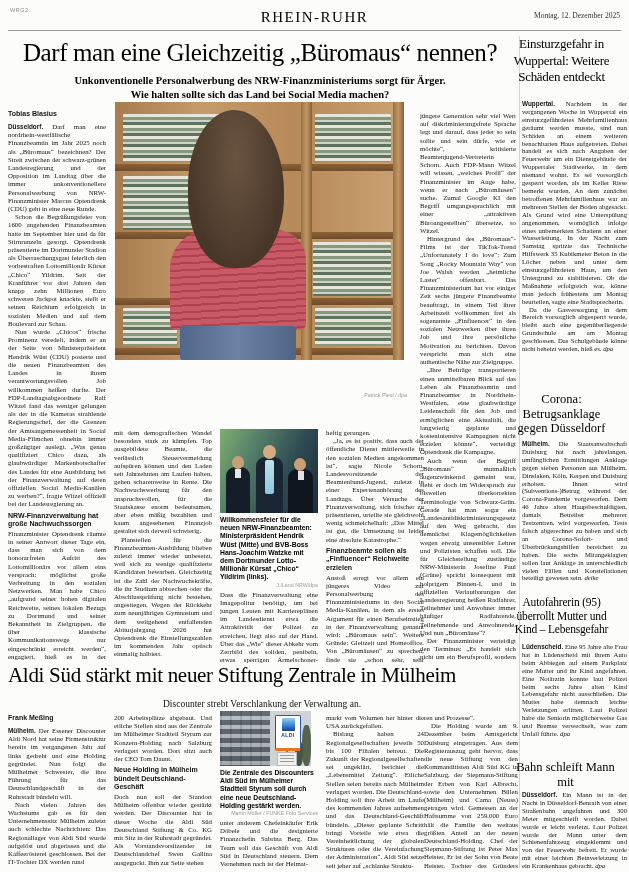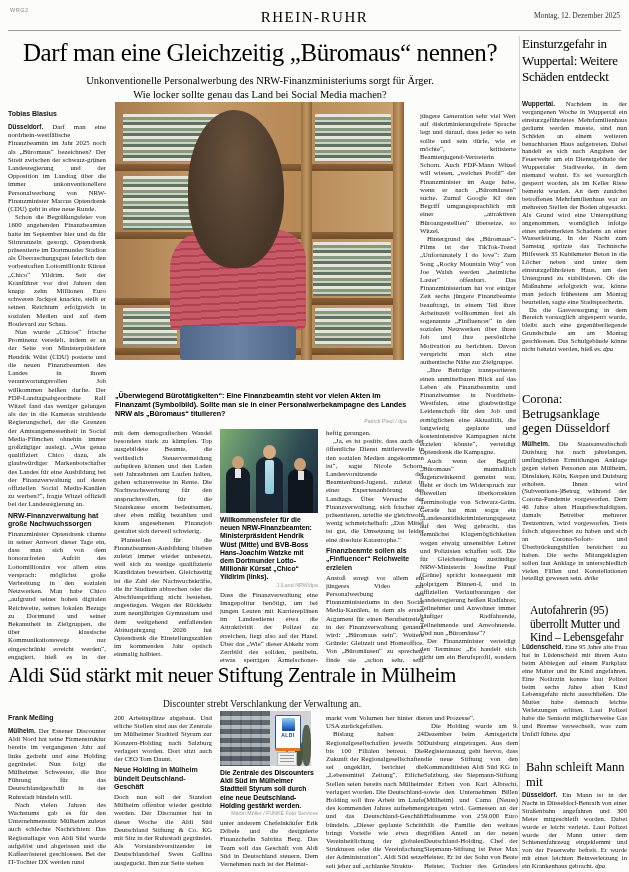--- a/index.html
+++ b/index.html
@@ -8,24 +8,24 @@
     font-family:"Liberation Serif", serif;color:#141414;overflow:hidden;
   }
   
   .edition{position:absolute;left:10px;top:7px;font:5.5px "Liberation Sans",sans-serif;color:#8a8a8a;letter-spacing:.5px;}
   .section{position:absolute;left:0;top:9px;width:629px;text-align:center;font-size:15px;letter-spacing:1.5px;color:#000;}
   .pagedate{position:absolute;right:9px;top:11px;font-size:7.5px;color:#333;}
   .hrule{position:absolute;left:8px;right:8px;top:30px;height:1px;background:#9a9a9a;}
   .vrule{position:absolute;left:519px;top:36px;height:832px;width:1px;background:#d6d6d6;}
   
   .mainhead{position:absolute;left:4px;top:38px;width:512px;text-align:center;font-size:25px;line-height:29px;letter-spacing:-.4px;color:#000;}
-  .mainsub{position:absolute;left:4px;top:74px;width:512px;text-align:center;font-weight:normal;font-size:10.5px;line-height:13.5px;color:#000;}
+  .mainsub{position:absolute;left:4px;top:74px;width:512px;text-align:center;font-weight:bold;font-size:10.5px;line-height:13.5px;color:#000;}
   .aldihead{position:absolute;left:8px;top:663px;width:508px;font-size:21px;letter-spacing:-.3px;color:#000;}
   .aldisub{position:absolute;left:8px;top:699px;width:508px;text-align:center;font-size:9.5px;color:#111;}
-  .newshead{position:absolute;left:522px;width:105px;color:#000;}
+  .newshead{position:absolute;left:509px;width:105px;text-align:center;color:#000;}
   
   .col{position:absolute;width:98px;overflow:hidden;}
   .para{margin:0;font-size:6.8px;line-height:8.2px;text-align:justify;hyphens:auto;-webkit-hyphens:auto;}
   .ind{text-indent:7px;}
   .city{font-family:"Liberation Sans",sans-serif;font-size:6.4px;}
   .agency{font-style:italic;}
   .byline{font:bold 7px "Liberation Sans",sans-serif;margin-bottom:6px;}
   .colsub{margin:3px 0 1px;font:bold 7px/8.6px "Liberation Sans",sans-serif;text-align:left;}
   .caption{font:bold 7.2px/8.8px "Liberation Sans",sans-serif;color:#000;}
   .credit{font:5.3px "Liberation Sans",sans-serif;color:#9a9a9a;text-align:right;}
@@ -59,21 +59,21 @@
 
 <div class="edition">WRG2</div>
 <div class="section">RHEIN-RUHR</div>
 <div class="pagedate">Montag, 12. Dezember 2025</div>
 <div class="hrule"></div>
 <div class="vrule"></div>
 
 <h1 class="mainhead" style="margin:0;font-weight:400;">Darf man eine Gleichzeitig „Büromaus“ nennen?</h1>
 <div class="mainsub">
   <div>Unkonventionelle Personalwerbung des NRW-Finanzministeriums sorgt für Ärger.</div>
-  <div>Wie locker sollte genau das Land bei Social Media machen?</div>
+  <div>Wie halten sollte sich das Land bei Social Media machen?</div>
 </div>
 
 <div class="col" style="left:8px;top:110px;height:550px;">
   <div class="byline">Tobias Blasius</div>
   <p class="para"><b class="city">Düsseldorf.</b> <span>Darf man eine nordrhein-westfälische Finanzbeamtin im Jahr 2025 noch als „Büromaus“ bezeichnen? Der Streit zwischen der schwarz-grünen Landesregierung und der Opposition im Landtag über die immer unkonventionellere Personalwerbung von NRW-Finanzminister Marcus Optendrenk (CDU) geht in eine neue Runde.</span></p>
   <p class="para ind">Schon die Begrüßungsfeier von 1600 angehenden Finanzbeamten hatte im September hier und da für Stirnrunzeln gesorgt. Optendrenk präsentierte im Dortmunder Stadion als Überraschungsgast feierlich den vorbestraften Lottomillionär Kürsat „Chico“ Yildrim. Seit der Kranführer vor drei Jahren den knapp zehn Millionen Euro schweren Jackpot knackte, stellt er seinen Reichtum erfolgreich in sozialen Medien und auf dem Boulevard zur Schau.</p>
   <p class="para ind">Nun wurde „Chicos“ frische Prominenz veredelt, indem er an der Seite von Ministerpräsident Hendrik Wüst (CDU) posierte und die neuen Finanzbeamten des Landes in ihrem verantwortungsvollen Job willkommen heißen durfte. Der FDP-Landtagsabgeordnete Ralf Witzel fand das weniger gelungen als der in die Kameras strahlende Regierungschef, der die Grenzen der Amtsangemessenheit in Social Media-Filmchen ohnehin immer großzügiger auslegt. „Was genau qualifiziert Chico dazu, als glaubwürdiger Markenbotschafter des Landes für eine Ausbildung bei der Finanzverwaltung auf deren offiziellen Social Media-Kanälen zu werben?“, fragte Witzel offiziell bei der Landesregierung an.</p>
   <p class="colsub">NRW-Finanzverwaltung hat große Nachwuchssorgen</p>
   <p class="para">Finanzminister Optendrenk räumte in seiner Antwort dieser Tage ein, dass man sich von dem honorarfreien Aufritt des Lottomillionärs vor allem eins versprach: möglichst große Verbreitung in den sozialen Netzwerken. Man habe Chico „aufgrund seiner hohen digitalen Reichweite, seines lokalen Bezugs zu Dortmund und seiner Bekanntheit in Zielgruppen, die über klassische Kommunikationswege nur eingeschränkt erreicht werden“, engagiert, hieß es in der entsprechenden Drucksache.</p>
 
@@ -90,21 +90,20 @@
   <div class="files" style="left:8px;top:74px;width:105px;height:54px;"></div>
   <div class="files" style="left:200px;top:12px;width:76px;height:48px;"></div>
   <div class="files" style="left:198px;top:140px;width:78px;height:54px;"></div>
   <div class="files" style="left:200px;top:206px;width:76px;height:38px;"></div>
   <div class="files" style="left:8px;top:206px;width:54px;height:38px;"></div>
   <div class="shirt"></div>
   <div class="hair"></div>
   <div class="jeans"></div>
 </div>
 <div class="capblock">
-  <div class="caption">„Überwiegend Bürotätigkeiten“: Eine Finanzbeamtin steht vor vielen Akten im Finanzamt (Symbolbild). Sollte man sie in einer Personalwerbekampagne des Landes NRW als „Büromaus“ titulieren?</div>
   <div class="credit">Patrick Pleul / dpa</div>
 </div>
 
 <div class="col" style="left:114px;top:429px;height:234px;">
   <p class="para">mit dem demografischen Wandel besonders stark zu kämpfen. Top ausgebildete Beamte, die verlässlich Steuervermeidung aufspüren können und den Laden seit Jahrzehnten am Laufen halten, gehen scharenweise in Rente. Die Nachwuchswerbung für den anspruchsvollen, für die Staatskasse enorm bedeutsamen, aber eben mäßig bezahlten und kaum angesehenen Finanzjob gestaltet sich derweil schwierig.</p>
   <p class="para ind">Planstellen für die Finanzbeamten-Ausbildung blieben zuletzt immer wieder unbesetzt, weil sich zu wenige qualifizierte Kandidaten bewarben. Gleichzeitig ist die Zahl der Nachwuchskräfte, die ihr Studium abbrechen oder die Abschlussprüfung nicht bestehen, angestiegen. Wegen der Rückkehr zum neunjährigen Gymnasium und dem weitgehend entfallenden Abiturjahrgang 2026 hat Optendrenk die Einstellungszahlen im kommenden Jahr optisch einmalig halbiert.</p>
 </div>
 
 <div class="col" style="left:220px;top:429px;height:234px;">
   <div class="photo2">
@@ -191,21 +190,21 @@
 <div class="col" style="left:522px;top:100px;width:105px;height:290px;">
   <p class="para" style="font-size:6.7px;line-height:7.9px;"><b class="city">Wuppertal.</b> <span>Nachdem in der vergangenen Woche in Wuppertal ein einsturzgefährdetes Mehrfamilienhaus geräumt werden musste, sind nun Schäden an einem weiteren benachbarten Haus aufgetreten. Dabei handelt es sich nach Angaben der Feuerwehr um ein Dienstgebäude der Wuppertaler Stadtwerke, in dem niemand wohnt. Es sei vorsorglich gesperrt worden, als im Keller Risse bemerkt wurden. An dem zunächst betroffenen Mehrfamilienhaus war an mehreren Stellen der Boden abgesackt. Als Grund wird eine Unterspülung angenommen, womöglich infolge eines unbemerkten Schadens an einer Wasserleitung. In der Nacht zum Samstag spritzte das Technische Hilfswerk 35 Kubikmeter Beton in die Löcher neben und unter dem einsturzgefährdeten Haus, um den Untergrund zu stabilisieren. Ob die Maßnahme erfolgreich war, könne man jedoch frühestens am Montag beurteilen, sagte eine Stadtsprecherin.</span></p>
   <p class="para ind" style="font-size:6.7px;line-height:7.9px;"><span>Da die Gasversorgung in dem Bereich vorsorglich abgesperrt wurde, bleibt auch eine gegenüberliegende Grundschule am am Montag geschlossen. Das Schulgebäude könne nicht beheizt werden, hieß es.</span> <i class="agency">dpa</i></p>
 </div>
 
 <h3 class="newshead" style="top:392px;font-size:12.5px;line-height:14.5px;font-weight:400;margin:0;">Corona: Betrugsanklage gegen Düsseldorf</h3>
 <div class="col" style="left:522px;top:440px;width:105px;height:150px;">
   <p class="para" style="font-size:6.7px;line-height:7.9px;"><b class="city">Mülheim.</b> <span>Die Staatsanwaltschaft Duisburg hat nach jahrelangen, umfänglichen Ermittlungen Anklage gegen sieben Personen aus Mülheim, Dinslaken, Köln, Kerpen und Duisburg erhoben. Ihnen wird (Subventions-)Betrug während der Corona-Pandemie vorgeworfen. Dem 46 Jahre alten Hauptbeschuldigten, damals Betreiber mehrerer Testzentren, wird vorgeworfen, Tests falsch abgerechnet zu haben und sich an Corona-Sofort- und Überbrückungshilfen bereichert zu haben. Die sechs Mitangeklagten sollen laut Anklage in unterschiedlich vielen Fällen und Konstellationen beteiligt gewesen sein.</span> <i class="agency">deike</i></p>
 </div>
 
-<h3 class="newshead" style="top:596px;font-size:11.5px;line-height:13.5px;font-weight:400;margin:8px;letter-spacing:-.2px;">Autofahrerin (95) überrollt Mutter und Kind – Lebensgefahr</h3>
+<h3 class="newshead" style="top:596px;font-size:11.5px;line-height:13.5px;font-weight:400;margin:0;letter-spacing:-.2px;">Autofahrerin (95) überrollt Mutter und Kind – Lebensgefahr</h3>
 <div class="col" style="left:522px;top:643px;width:105px;height:100px;">
   <p class="para" style="font-size:6.7px;line-height:7.9px;"><b class="city">Lüdenscheid.</b> <span>Eine 95 Jahre alte Frau hat in Lüdenscheid mit ihrem Auto beim Abbiegen auf einem Parkplatz eine Mutter und ihr Kind angefahren. Eine Notärztin konnte laut Polizei beim sechs Jahre alten Kind Lebensgefahr nicht ausschließen. Die Mutter habe demnach leichte Verletzungen erlitten. Laut Polizei habe die Seniorin möglicherweise Gas und Bremse verwechselt, was zum Unfall führte.</span> <i class="agency">dpa</i></p>
 </div>
 
 <h3 class="newshead" style="top:756px;font-size:12.5px;line-height:14.5px;font-weight:400;margin:4px;">Bahn schleift Mann mit</h3>
 <div class="col" style="left:522px;top:791px;width:105px;height:81px;">
   <p class="para" style="font-size:6.7px;line-height:7.9px;"><b class="city">Düsseldorf.</b> <span>Ein Mann ist in der Nacht in Düsseldorf-Benrath von einer Straßenbahn angefahren und 300 Meter mitgeschleift worden. Dabei wurde er leicht verletzt. Laut Polizei wurde der Mann unter dem Schienenfahrzeug eingeklemmt und von der Feuerwehr befreit. Er wurde mit einer leichten Beinverletzung in ein Krankenhaus gebracht.</span> <i class="agency">dpa</i></p>
 </div>
 
 </body></html>

